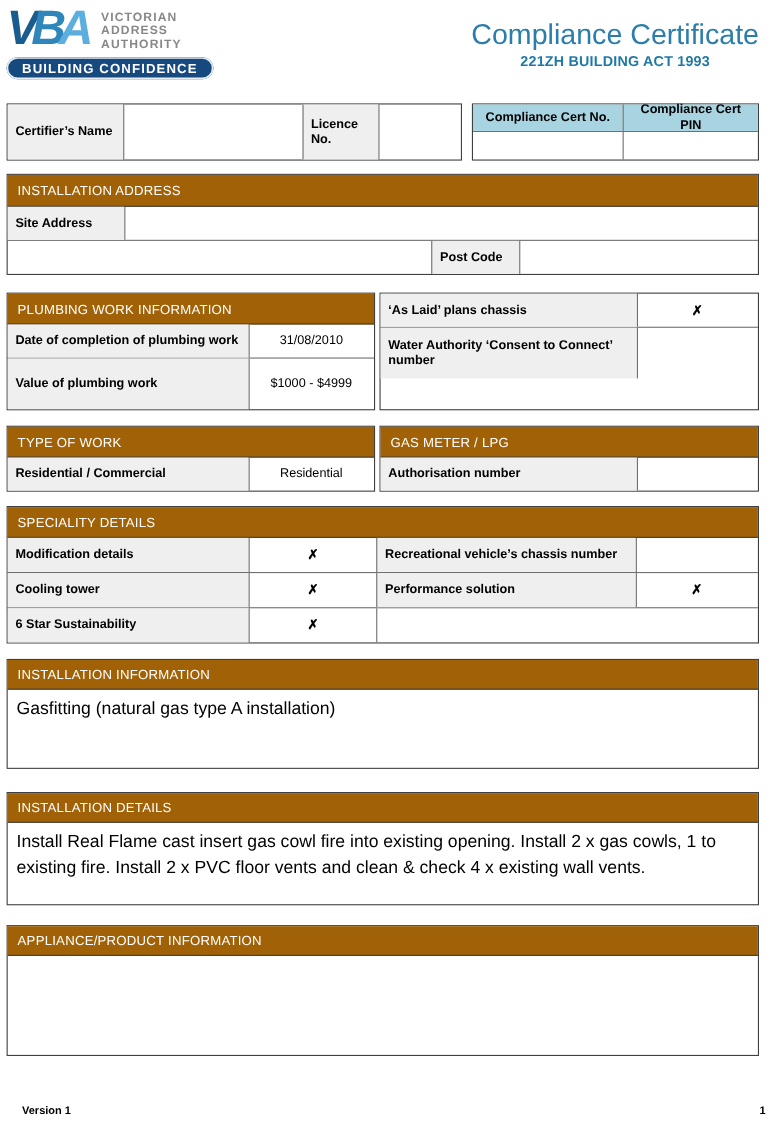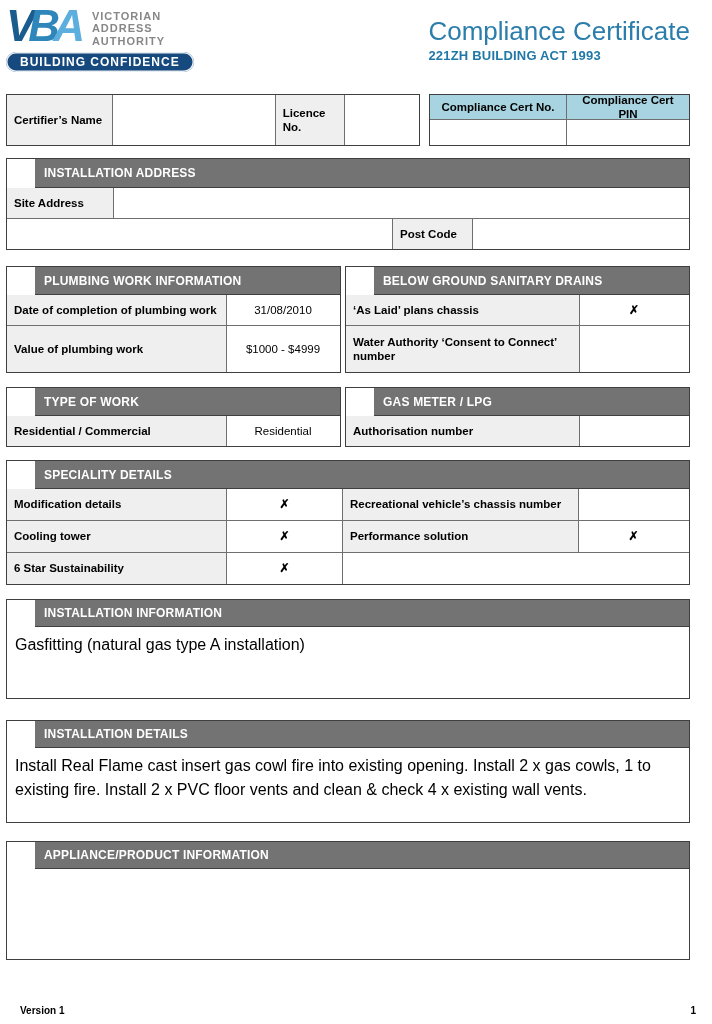--- a/index.html
+++ b/index.html
@@ -16,30 +16,30 @@
   .vba-letters{font-size:44px;font-weight:bold;font-style:italic;letter-spacing:-7px;line-height:40px;margin-top:-4px;}
   .vl-v{color:#1b5c8e;}
   .vl-b{color:#2f86ba;}
   .vl-a{color:#5caede;}
   .org{margin-left:14px;font-size:11px;line-height:1.12;color:#878787;letter-spacing:1px;font-weight:bold;}
   .pill{
     margin-top:5px;align-self:flex-start;background:#16497e;color:#fff;
     font-size:12px;font-weight:bold;letter-spacing:1px;padding:3px 14px;border-radius:12px;
     box-shadow:inset 0 0 0 1.5px rgba(255,255,255,.9);
   }
-  .titleblock{text-align:left;padding-top:8px;}
+  .titleblock{text-align:center;padding-top:8px;}
   .doc-title{font-size:26px;color:#2b7dab;line-height:1.05;}
   .doc-sub{font-size:13px;font-weight:bold;color:#1f78a6;margin-top:3px;letter-spacing:.2px;}
 
   
   .sec{border:1.5px solid #3f3f3f;background:#fff;box-sizing:border-box;}
   .sec-head{
-    background:#737373;color:#fff;font-weight:bold;font-size:12px;
+    background:#a16207;color:#fff;font-weight:normal;font-size:12px;
     padding:0 9px;display:flex;align-items:center;height:27px;
-    border-bottom:1.2px solid #3f3f3f;letter-spacing:.2px;margin-left:28px;
+    border-bottom:1.2px solid #3f3f3f;letter-spacing:.2px;
   }
   .frow{display:flex;}
   .frow + .frow{border-top:1px solid #6f6f6f;}
   .c{box-sizing:border-box;padding:2px 7px;display:flex;align-items:center;font-size:11.5px;line-height:1.25;}
   .c + .c{border-left:1px solid #6f6f6f;}
   .lab{background:#efefef;font-weight:bold;}
   .ctr{justify-content:center;text-align:center;}
   .xmark{font-weight:bold;font-size:12px;}
   .h25{height:25px;}.h24{height:24px;}.h30{height:30px;}.h31{height:31px;}.h46{height:46px;}.h50{height:50px;}
 
@@ -123,21 +123,20 @@
       <div class="frow h30">
         <div class="c lab" style="width:219px;">Date of completion of plumbing work</div>
         <div class="c ctr" style="width:113px;">31/08/2010</div>
       </div>
       <div class="frow h46">
         <div class="c lab" style="width:219px;">Value of plumbing work</div>
         <div class="c ctr" style="width:113px;">$1000 - $4999</div>
       </div>
     </div>
     <div class="sec colR">
-      <div class="sec-head">BELOW GROUND SANITARY DRAINS</div>
       <div class="frow h30">
         <div class="c lab" style="width:233px;">‘As Laid’ plans chassis</div>
         <div class="c ctr xmark" style="width:109px;">✗</div>
       </div>
       <div class="frow h46">
         <div class="c lab" style="width:233px;">Water Authority ‘Consent to Connect’ number</div>
         <div class="c ctr" style="width:109px;"></div>
       </div>
     </div>
   </div>

